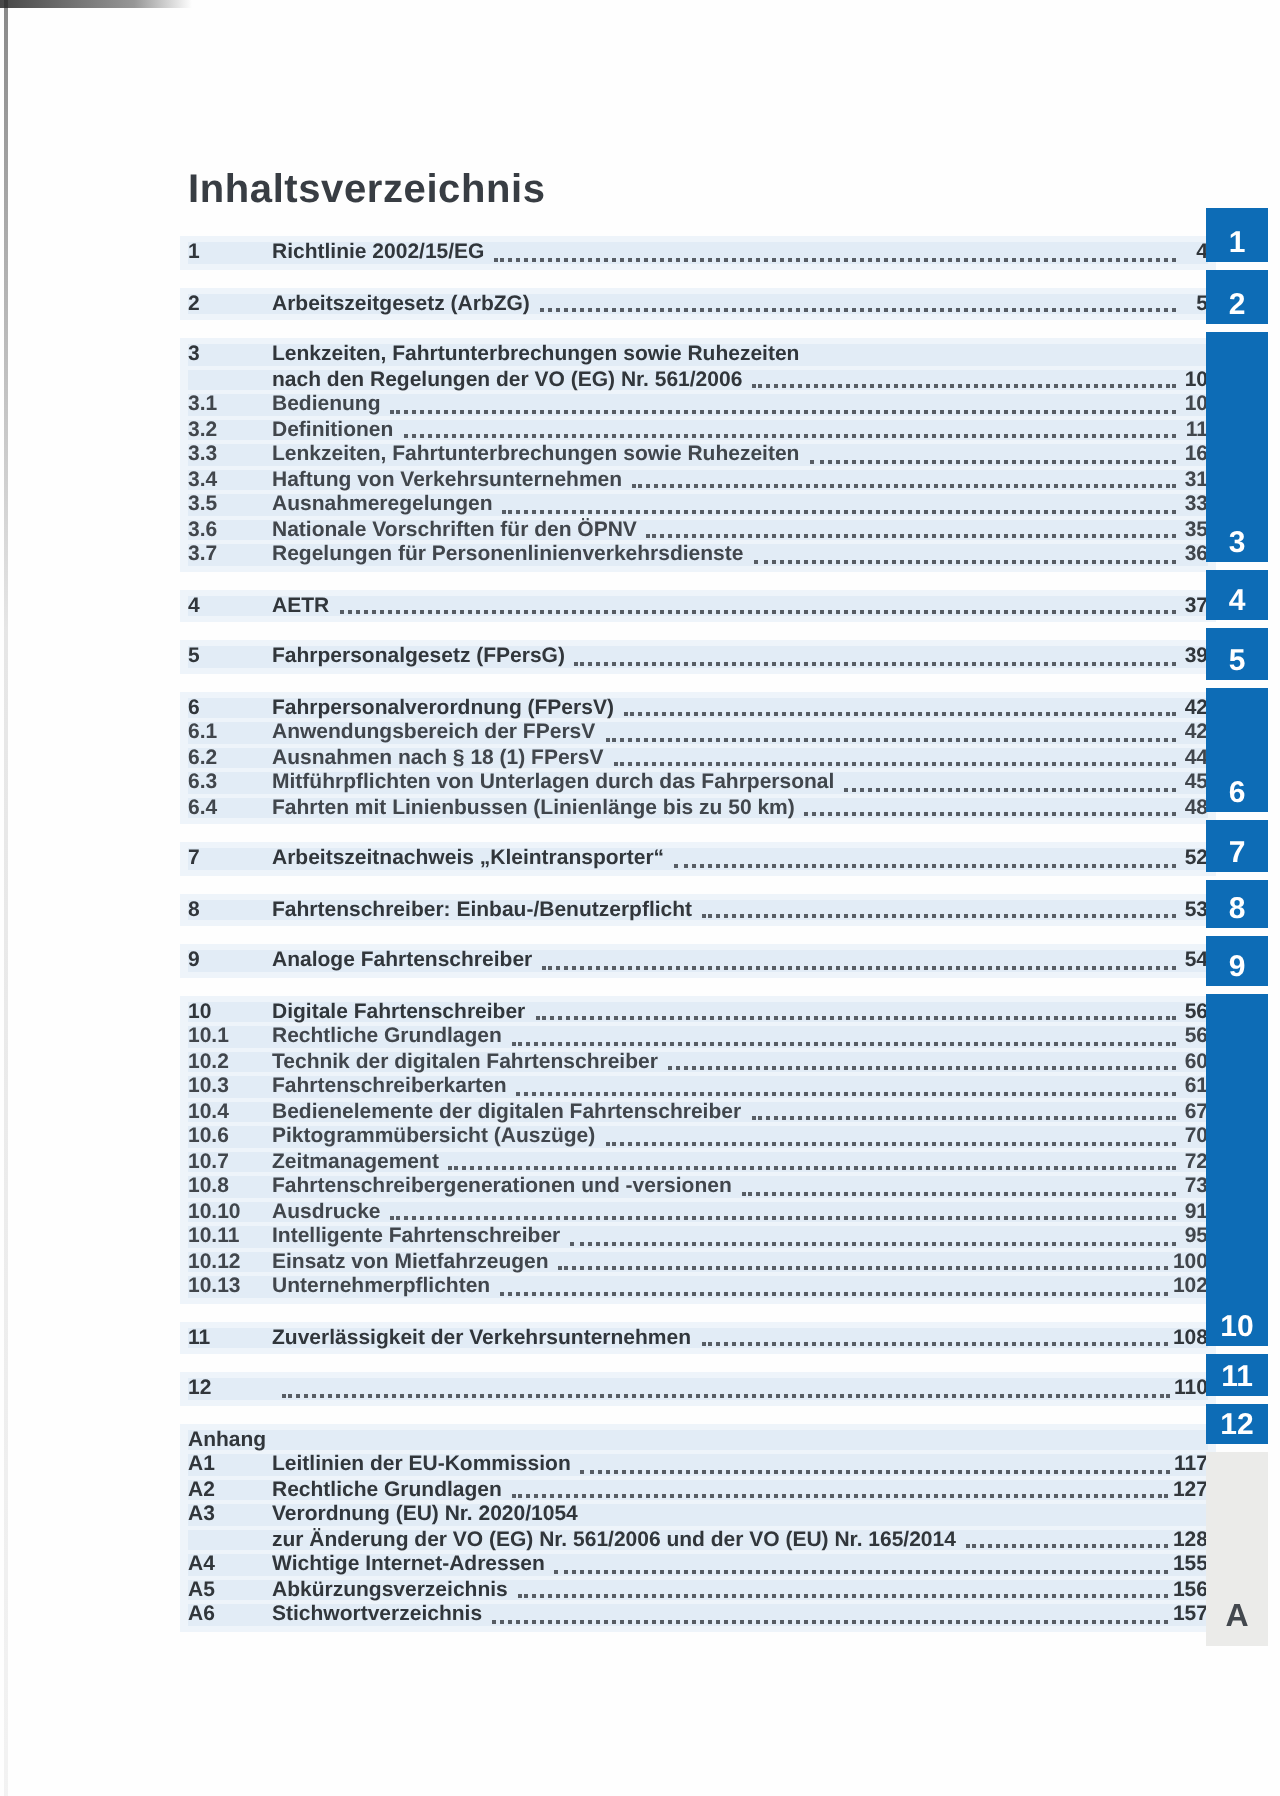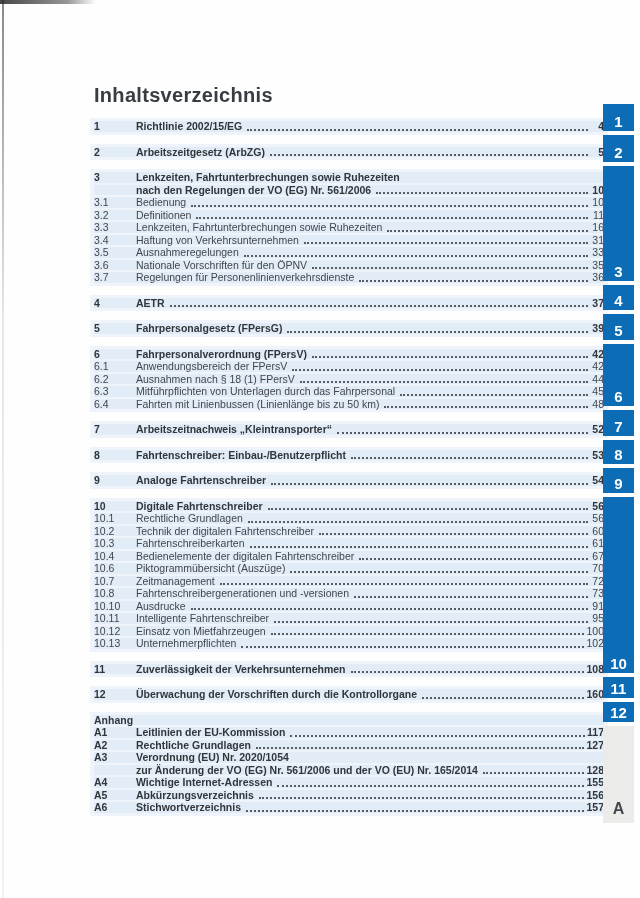--- a/index.html
+++ b/index.html
@@ -24,21 +24,21 @@
 
   .content { position:absolute; left:74px; top:84px; width:518px;padding-left:16px; }
   .title {
     font-size:20px; font-weight:bold; color:#383d43;
     margin:0 0 11px 4px; letter-spacing:.3px;
   }
   .block { background:var(--block-blue); padding:3px 4px; margin-bottom:9px; }
   .row {
     display:flex; align-items:flex-end;
     font-size:10.5px; line-height:10.5px; color:var(--text);
-    background:var(--row-blue); margin-bottom:2px;
+    background:var(--row-blue); margin-bottom:2px;font-weight:bold;
   }
   .row:last-child { margin-bottom:0; }
   .row.b { font-weight:bold; color:var(--text-bold); }
   .num { flex:0 0 42px; white-space:nowrap; }
   .ttl { white-space:nowrap; }
   .leader { flex:1 1 auto; min-width:8px; border-bottom:2px dotted #575d64; margin:0 2px 1px 5px; }
   .pg { flex:0 0 auto; min-width:14px; text-align:right; }
 
   .tabs { position:absolute; left:603px; top:104px; width:31px; }
   .tab {
@@ -281,23 +281,22 @@
         <div class="row b">
           <span class="num">11</span>
           <span class="ttl">Zuverlässigkeit der Verkehrsunternehmen</span>
           <div class="leader"></div>
           <span class="pg">108</span>
         </div>
       </div>
       <div class="block">
         <div class="row b">
           <span class="num">12</span>
-          <span class="ttl">Überwachung der Vorschriften durch die Kontrollorgane</span>
-          <div class="leader"></div>
-          <span class="pg">160</span>
+          <div class="leader"></div>
+          <span class="pg">110</span>
         </div>
       </div>
       <div class="block">
         <div class="row b">
           <span class="num">Anhang</span>
           <span class="ttl"></span>
         </div>
         <div class="row b">
           <span class="num">A1</span>
           <span class="ttl">Leitlinien der EU-Kommission</span>

